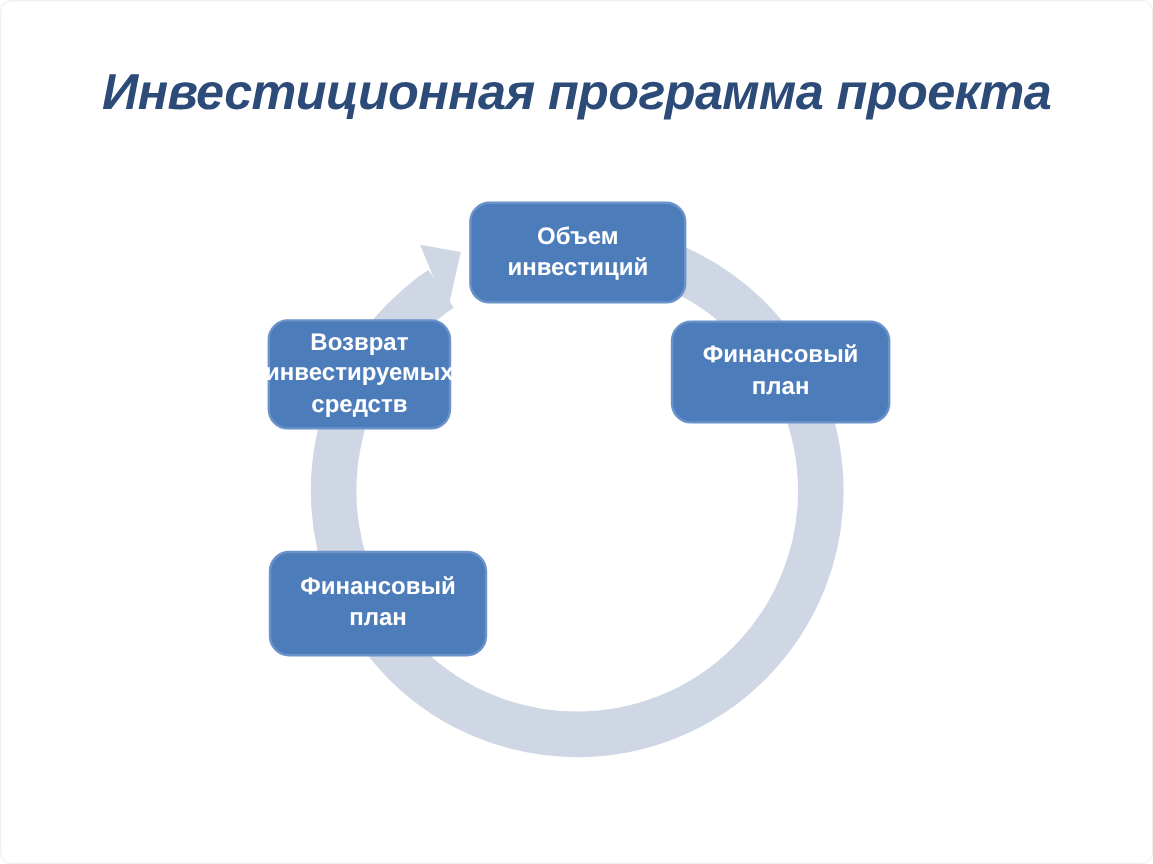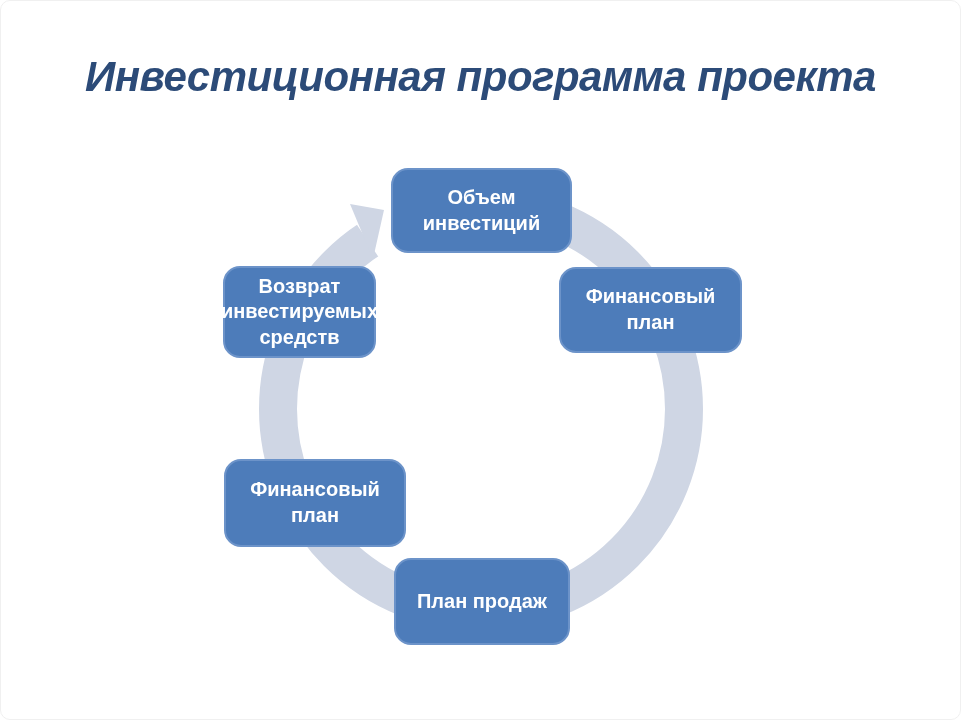--- a/index.html
+++ b/index.html
@@ -84,23 +84,20 @@
 
     <div class="node node-volume">
       <span>Объем инвестиций</span>
     </div>
 
     <div class="node node-calendar">
       <span>Финансовый план</span>
     </div>
 
 
-    <div class="node node-sales">
-      <span>План продаж</span>
-    </div>
 
     <div class="node node-finance">
       <span>Финансовый план</span>
     </div>
 
     <div class="node node-return">
       <span>Возврат инвестируемых средств</span>
     </div>
 
   </div>

